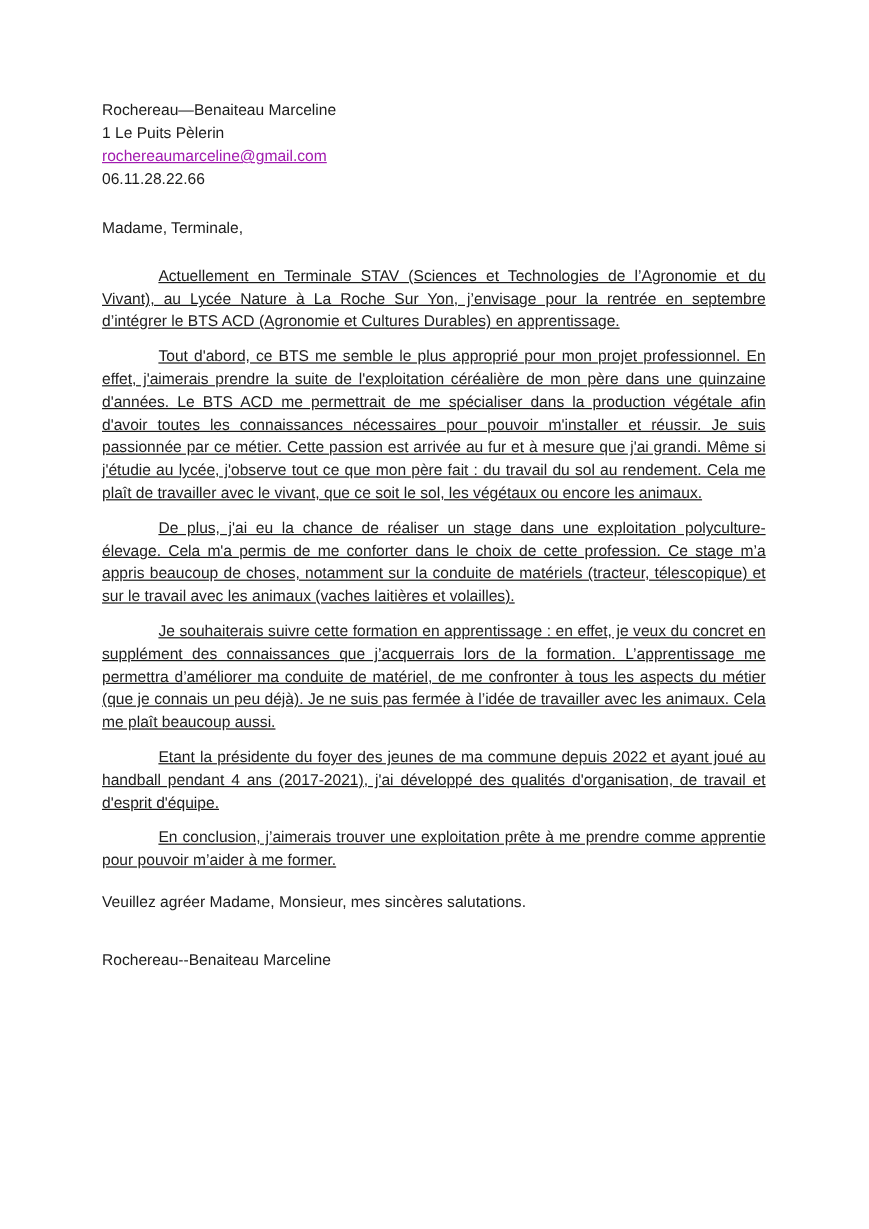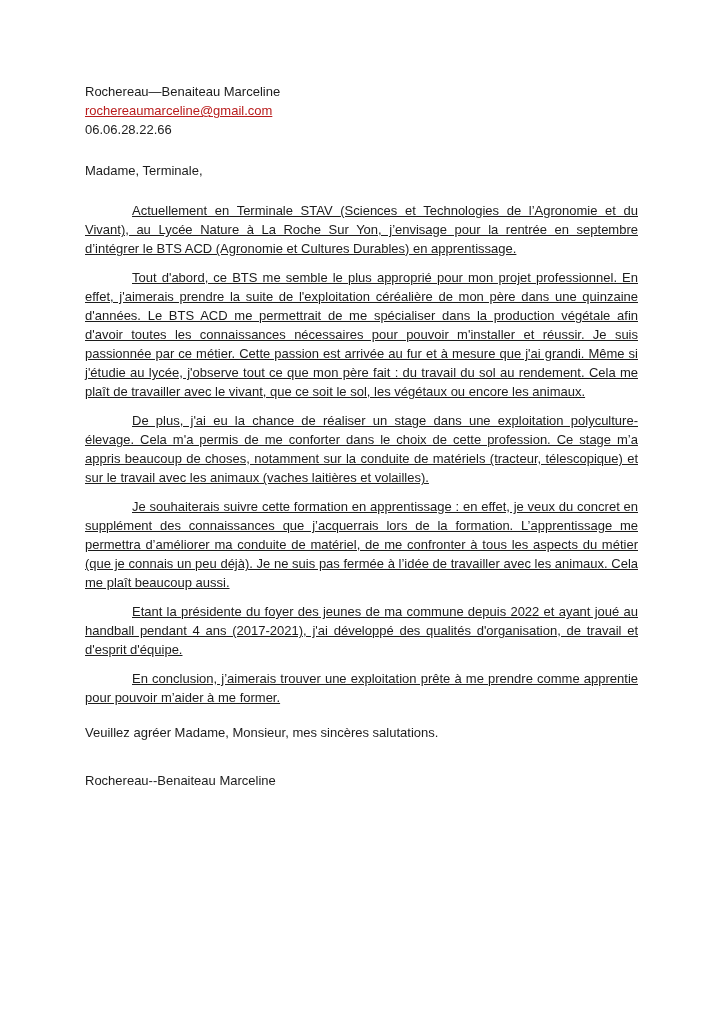--- a/index.html
+++ b/index.html
@@ -20,21 +20,21 @@
     font-size: 13px;
     line-height: 19px;
     color: #1c1c1c;
     overflow: hidden;
     border-radius: 15px;
   }
   .sender-block div {
     white-space: nowrap;
   }
   .email-link {
-    color: #b91c1c;
+    color: #a21caf;
     text-decoration: underline;
     cursor: pointer;
   }
   .salutation {
     margin: 22px 0 21px 0;
   }
   .para {
     margin: 0 0 10px 0;
     text-align: justify;
     text-indent: 47px;
@@ -47,24 +47,25 @@
     margin: 29px 0 0 0;
   }
 </style>
 </head>
 <body>
 
 <div class="page">
 
   <div class="sender-block">
     <div>Rochereau—Benaiteau Marceline</div>
+    <div>1 Le Puits Pèlerin</div>
     <div>
       <a class="email-link">rochereaumarceline@gmail.com</a>
     </div>
-    <div>06.06.28.22.66</div>
+    <div>06.11.28.22.66</div>
   </div>
 
   <div class="salutation">Madame, Terminale,</div>
 
   <p class="para">Actuellement en Terminale STAV (Sciences et Technologies de l’Agronomie et du Vivant), au Lycée Nature à La Roche Sur Yon, j’envisage pour la rentrée en septembre d’intégrer le BTS ACD (Agronomie et Cultures Durables) en apprentissage.</p>
   <p class="para">Tout d'abord, ce BTS me semble le plus approprié pour mon projet professionnel. En effet, j'aimerais prendre la suite de l'exploitation céréalière de mon père dans une quinzaine d'années. Le BTS ACD me permettrait de me spécialiser dans la production végétale afin d'avoir toutes les connaissances nécessaires pour pouvoir m'installer et réussir. Je suis passionnée par ce métier. Cette passion est arrivée au fur et à mesure que j'ai grandi. Même si j'étudie au lycée, j'observe tout ce que mon père fait : du travail du sol au rendement. Cela me plaît de travailler avec le vivant, que ce soit le sol, les végétaux ou encore les animaux.</p>
   <p class="para">De plus, j'ai eu la chance de réaliser un stage dans une exploitation polyculture-élevage. Cela m'a permis de me conforter dans le choix de cette profession. Ce stage m’a appris beaucoup de choses, notamment sur la conduite de matériels (tracteur, télescopique) et sur le travail avec les animaux (vaches laitières et volailles).</p>
   <p class="para">Je souhaiterais suivre cette formation en apprentissage : en effet, je veux du concret en supplément des connaissances que j’acquerrais lors de la formation. L’apprentissage me permettra d’améliorer ma conduite de matériel, de me confronter à tous les aspects du métier (que je connais un peu déjà). Je ne suis pas fermée à l’idée de travailler avec les animaux. Cela me plaît beaucoup aussi.</p>
   <p class="para">Etant la présidente du foyer des jeunes de ma commune depuis 2022 et ayant joué au handball pendant 4 ans (2017-2021), j'ai développé des qualités d'organisation, de travail et d'esprit d'équipe.</p>
   <p class="para">En conclusion, j’aimerais trouver une exploitation prête à me prendre comme apprentie pour pouvoir m’aider à me former.</p>

